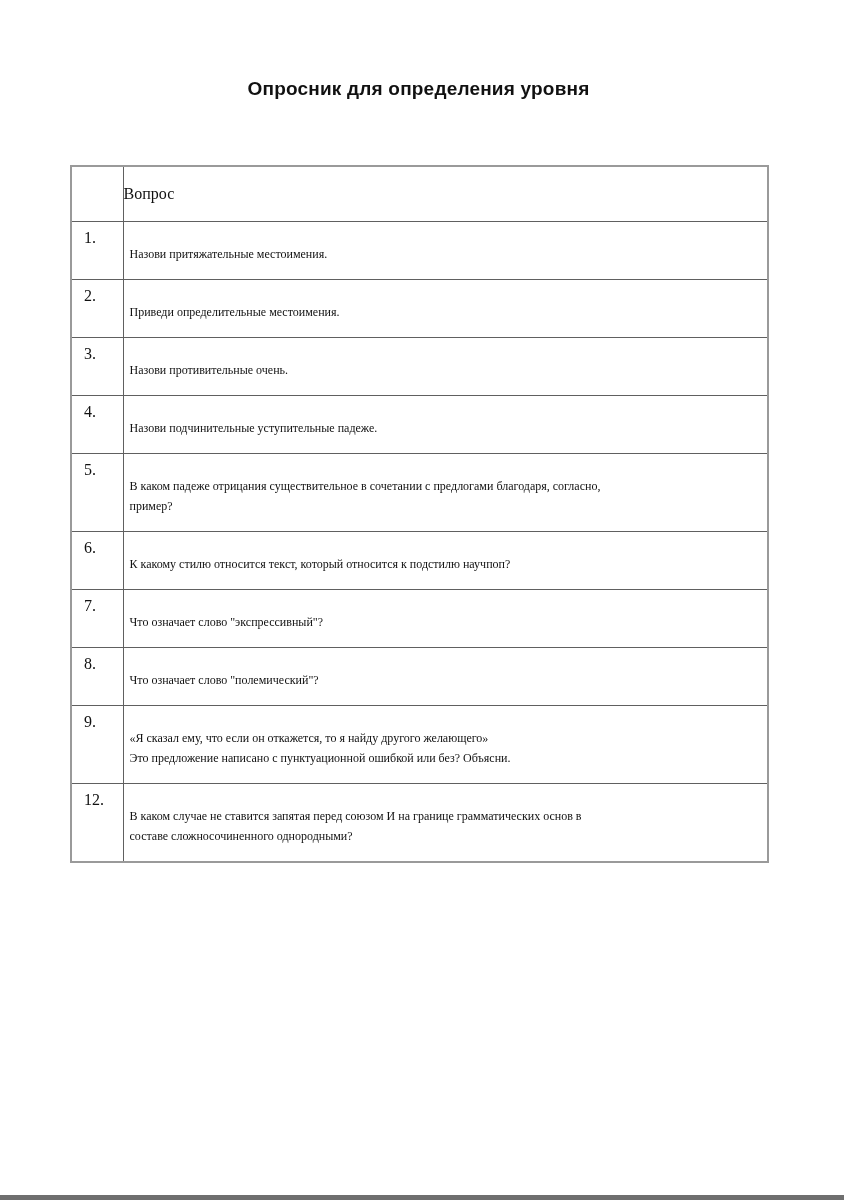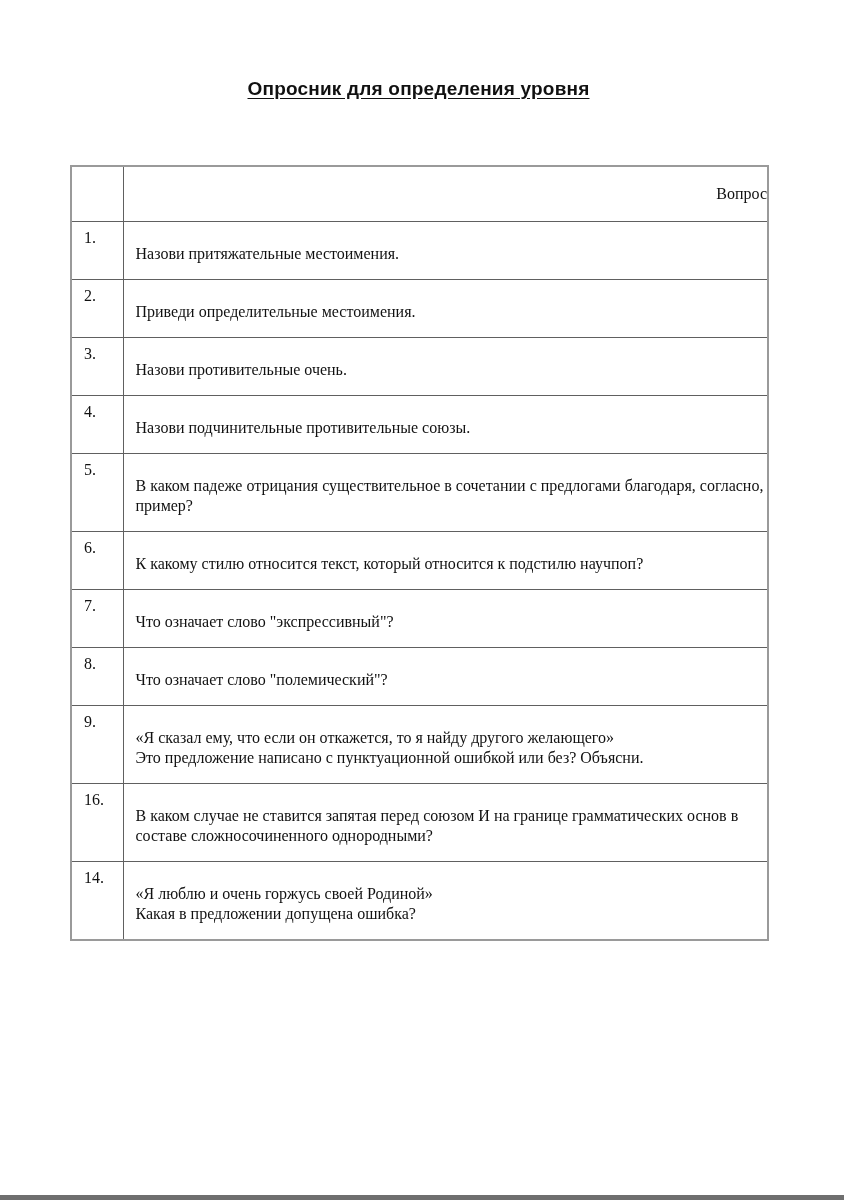--- a/index.html
+++ b/index.html
@@ -16,54 +16,53 @@
     color: #111111;
   }
   .page {
     padding: 76px 77px 0 70px;
   }
   .doc-title {
     font-family: "Liberation Sans", sans-serif;
     font-size: 19px;
     font-weight: bold;
     line-height: 26px;
-    text-decoration: underline;
     text-underline-offset: 3px;
     text-align: center;
     letter-spacing: 0.2px;
     margin: 0 0 63px 0;
   }
   table.q-table {
     border-collapse: collapse;
     table-layout: fixed;
     width: 697px;
     border: 2px solid var(--border-outer, #9a9a9a);
   }
   table.q-table th,
   table.q-table td {
     border: 1px solid var(--border-inner, #606060);
     font-weight: normal;
   }
   th.header-question {
     height: 54px;
     vertical-align: middle;
-    text-align: right;
+    text-align: left;
     font-size: 16px;
     padding: 0;
   }
   td.num-cell {
     vertical-align: top;
     padding: 6px 2px 0 12px;
     font-size: 16px;
     line-height: 19px;
   }
   td.q-cell {
     vertical-align: top;
-    padding: 22px 10px 15px 12px;
-    font-size: 16px;
+    padding: 22px 10px 15px 6px;
+    font-size: 12px;
   }
   .line {
     line-height: 20px;
     white-space: nowrap;
   }
   .line.italic {
     font-style: italic;
   }
   .bottom-bar {
     position: absolute;
@@ -110,21 +109,21 @@
   <tr class="q-row">
     <td class="num-cell">3.</td>
     <td class="q-cell">
             <div class="line">Назови противительные очень.</div>
           </td>
   </tr>
 
   <tr class="q-row">
     <td class="num-cell">4.</td>
     <td class="q-cell">
-            <div class="line">Назови подчинительные противительные союзы.</div>
+            <div class="line">Назови подчинительные уступительные падеже.</div>
           </td>
   </tr>
 
   <tr class="q-row">
     <td class="num-cell">5.</td>
     <td class="q-cell">
             <div class="line">В каком падеже отрицания существительное в сочетании с предлогами благодаря, согласно,</div>
             <div class="line">пример?</div>
           </td>
   </tr>
@@ -154,33 +153,26 @@
     <td class="num-cell">9.</td>
     <td class="q-cell">
             <div class="line">«Я сказал ему, что если он откажется, то я найду другого желающего»</div>
             <div class="line">Это предложение написано с пунктуационной ошибкой или без? Объясни.</div>
           </td>
   </tr>
 
 
 
   <tr class="q-row">
-    <td class="num-cell">16.</td>
+    <td class="num-cell">12.</td>
     <td class="q-cell">
             <div class="line">В каком случае не ставится запятая перед союзом И на границе грамматических основ в</div>
             <div class="line">составе сложносочиненного однородными?</div>
           </td>
   </tr>
 
 
-  <tr class="q-row">
-    <td class="num-cell">14.</td>
-    <td class="q-cell">
-            <div class="line">«Я люблю и очень горжусь своей Родиной»</div>
-            <div class="line">Какая в предложении допущена ошибка?</div>
-          </td>
-  </tr>
 </tbody>
   </table>
 
 </div>
 
 <div class="bottom-bar"></div>
 
 </body></html>

